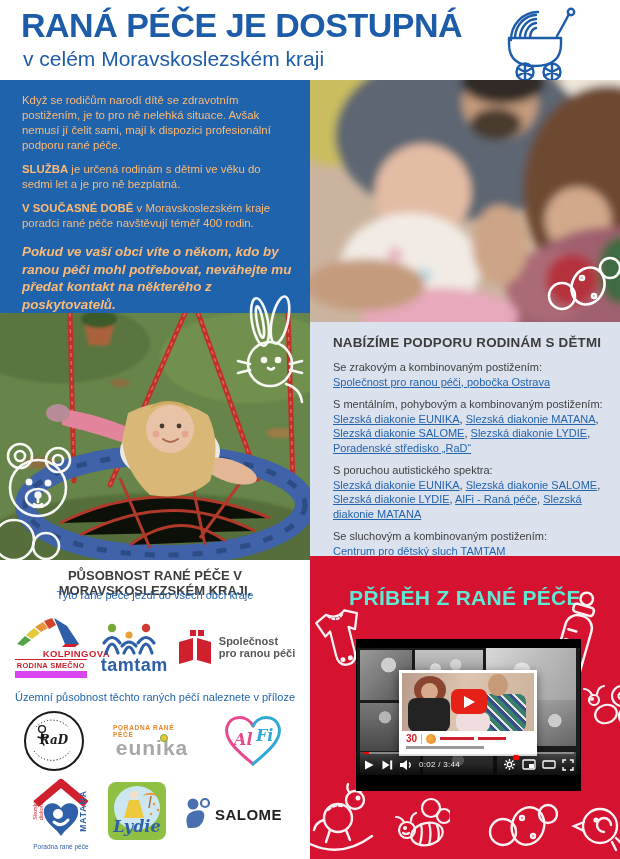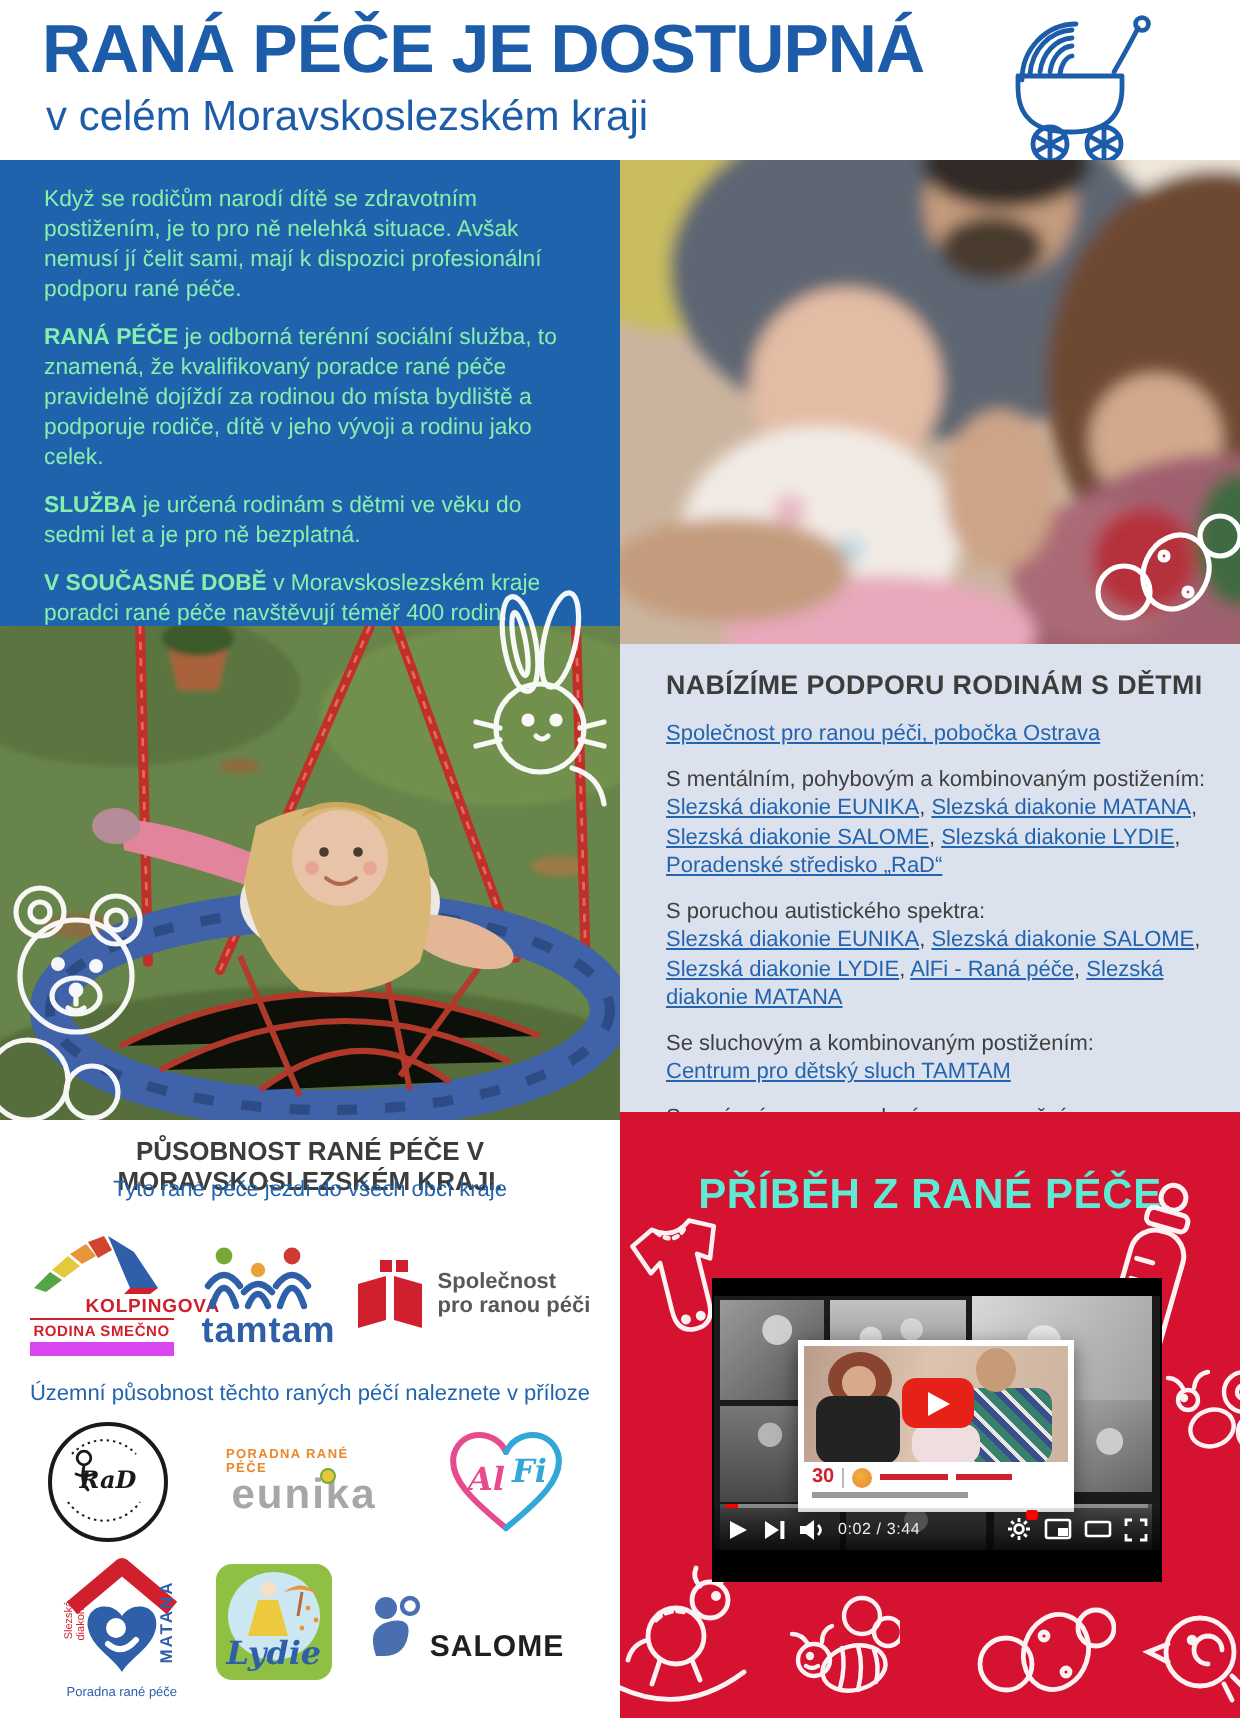--- a/index.html
+++ b/index.html
@@ -6,21 +6,21 @@
   .page{position:relative;width:620px;height:859px;background:#fff;overflow:hidden;
         font-family:"Liberation Sans",sans-serif;}
   .abs{position:absolute;}
 
   
   .hd-title{left:21px;top:6px;font-size:34px;font-weight:700;letter-spacing:-0.5px;color:#1d5ca8;}
   .hd-sub{left:23px;top:47px;font-size:21px;font-weight:400;color:#1d5ca8;}
   .pram{left:503px;top:4px;}
 
   
-  .intro{left:0;top:80px;width:310px;height:233px;background:#2063ad;color:#86efac;
+  .intro{left:0;top:80px;width:310px;height:233px;background:#2063ad;color:#fdba74;
          padding:13px 16px 0 22px;box-sizing:border-box;}
   .intro p{margin:0 0 9px;font-size:11.4px;line-height:15px;}
   .intro b{font-weight:700;}
   .callout{font-size:13.4px !important;line-height:17.5px !important;font-weight:700;font-style:italic;margin-top:12px !important;}
 
   
   .family-photo{left:310px;top:80px;width:310px;height:242px;overflow:hidden;}
   .swing-photo{left:0;top:313px;width:310px;height:247px;overflow:hidden;}
 
   
@@ -61,21 +61,21 @@
   .alfi-b{position:absolute;left:36px;top:14px;font-family:"DejaVu Serif",serif;font-style:italic;font-weight:700;font-size:16px;color:#31a8d8;}
   .mat{position:relative;width:66px;height:72px;}
   .mat-side{position:absolute;left:-10px;top:26px;transform:rotate(-90deg);font-size:5.5px;color:#d0202e;width:40px;}
   .mat-vert{position:absolute;right:-11px;top:28px;transform:rotate(-90deg);font-size:8.5px;font-weight:700;color:#2e5fa8;letter-spacing:1px;width:44px;}
   .mat-sub{position:absolute;left:0;bottom:0;width:100%;font-size:6.5px;color:#2e5fa8;}
   .lyd{position:relative;width:60px;height:64px;}
   .lyd-box{width:58px;height:58px;background:#8fc044;border-radius:8px;position:relative;}
   .lyd-circ{position:absolute;left:6px;top:4px;width:46px;height:44px;border-radius:50%;background:#cde7f2;}
   .lyd-txt{position:absolute;left:0;bottom:4px;width:58px;text-align:center;font-family:"DejaVu Serif",serif;
            font-style:italic;font-weight:700;font-size:16px;color:#2e5fa8;}
-  .sal{display:flex;align-items:flex-end;gap:3px;}
+  .sal{display:flex;align-items:center;gap:3px;}
   .sal-txt{font-size:15px;font-weight:700;color:#1f1f1f;letter-spacing:.5px;}
 
   
   .story{left:310px;top:556px;width:310px;height:303px;background:#d5122f;overflow:hidden;}
   .story-h{left:0;top:30px;width:310px;text-align:center;font-size:21px;font-weight:700;color:#5eead4;letter-spacing:.3px;}
   .doodle{position:absolute;opacity:.95;}
 
   
   .yt-frame{left:47px;top:84px;width:223px;height:150px;background:#000;box-shadow:0 0 0 1px #000;}
   .yt-montage{position:absolute;left:0;top:8px;width:223px;height:127px;background:#1b1b1b;overflow:hidden;}
@@ -136,21 +136,20 @@
       <path d="M54 32 Q62 18 66 10"></path>
         <circle cx="68" cy="8" r="3.2"></circle>
       <circle cx="22" cy="68" r="8.5"></circle>
         <circle cx="49" cy="68" r="8.5"></circle>
       <path d="M22 60v16 M14.5 64l15 8 M14.5 72l15-8 M49 60v16 M41.5 64l15 8 M41.5 72l15-8"></path>
     </svg>
   </div>
 
   <section class="abs intro">
     <p><b></b><span>Když se rodičům narodí dítě se zdravotním postižením, je to pro ně nelehká situace. Avšak nemusí jí čelit sami, mají k dispozici profesionální podporu rané péče.</span></p>
-    <p><b>RANÁ PÉČE</b><span> je odborná terénní sociální služba, to znamená, že kvalifikovaný poradce rané péče pravidelně dojíždí za rodinou do místa bydliště a podporuje rodiče, dítě v jeho vývoji a rodinu jako celek.</span></p>
     <p><b>SLUŽBA</b><span> je určená rodinám s dětmi ve věku do sedmi let a je pro ně bezplatná.</span></p>
     <p><b>V SOUČASNÉ DOBĚ</b><span> v Moravskoslezském kraje poradci rané péče navštěvují téměř 400 rodin.</span></p>
     <p class="callout">Pokud ve vaší obci víte o někom, kdo by ranou péči mohl potřebovat, neváhejte mu předat kontakt na některého z poskytovatelů.</p>
   </section>
 
   <div class="abs family-photo">
     <svg width="310" height="242" viewBox="0 0 310 242">
       <defs>
           <filter id="soft">
             <feGaussianBlur stdDeviation="4"></feGaussianBlur>
@@ -186,20 +185,21 @@
         <circle cx="272" cy="198" r="2"></circle>
           <circle cx="284" cy="216" r="2"></circle>
       </g>
     </svg>
   </div>
 
   <section class="abs offer">
     <h2>NABÍZÍME PODPORU RODINÁM S DĚTMI</h2>
 
     <div class="grp">
+      <p class="g-label">Se zrakovým a kombinovaným postižením:</p>
       <p class="g-links"><span class="lw"><a>Společnost pro ranou péči, pobočka Ostrava</a></span></p>
     </div>
 
     <div class="grp">
       <p class="g-label">S mentálním, pohybovým a kombinovaným postižením:</p>
       <p class="g-links">
         <span class="lw"><a>Slezská diakonie EUNIKA</a></span><span class="lw"><a>Slezská diakonie MATANA</a></span><span class="lw"><a>Slezská diakonie SALOME</a></span><span class="lw"><a>Slezská diakonie LYDIE</a></span><span class="lw"><a>Poradenské středisko „RaD“</a></span>
       </p>
     </div>
 

